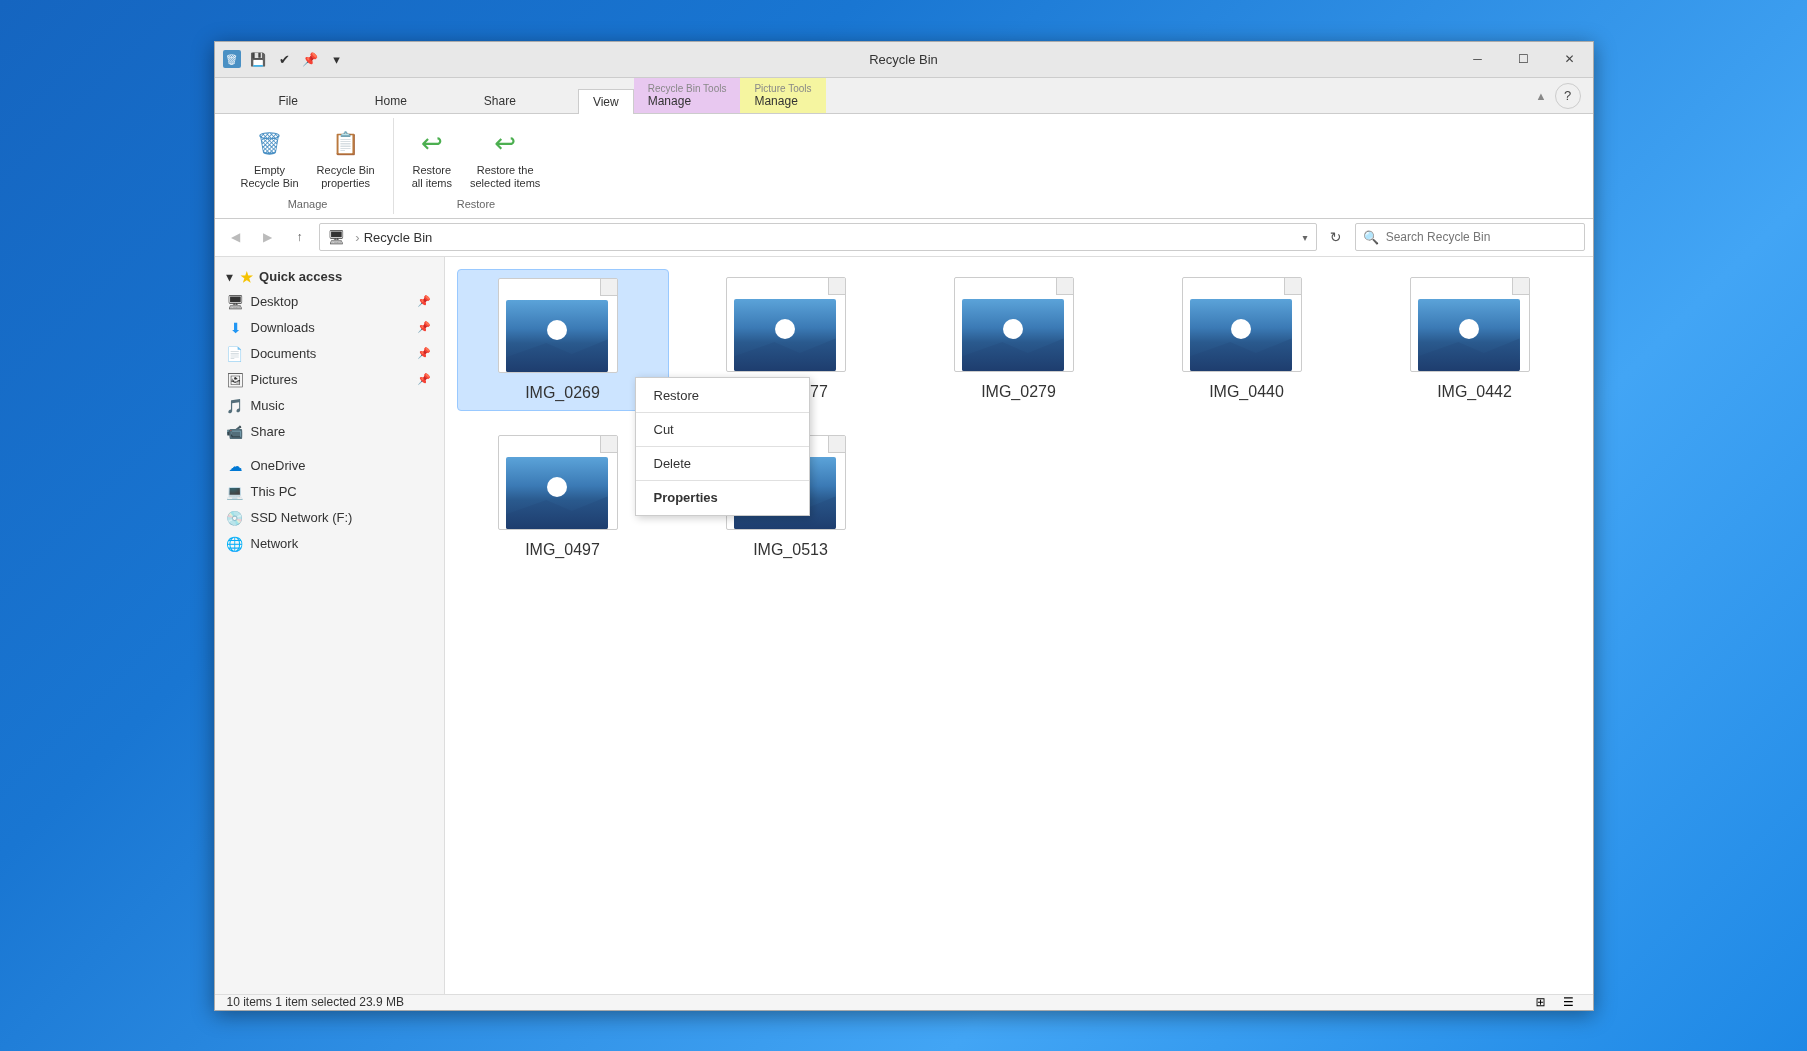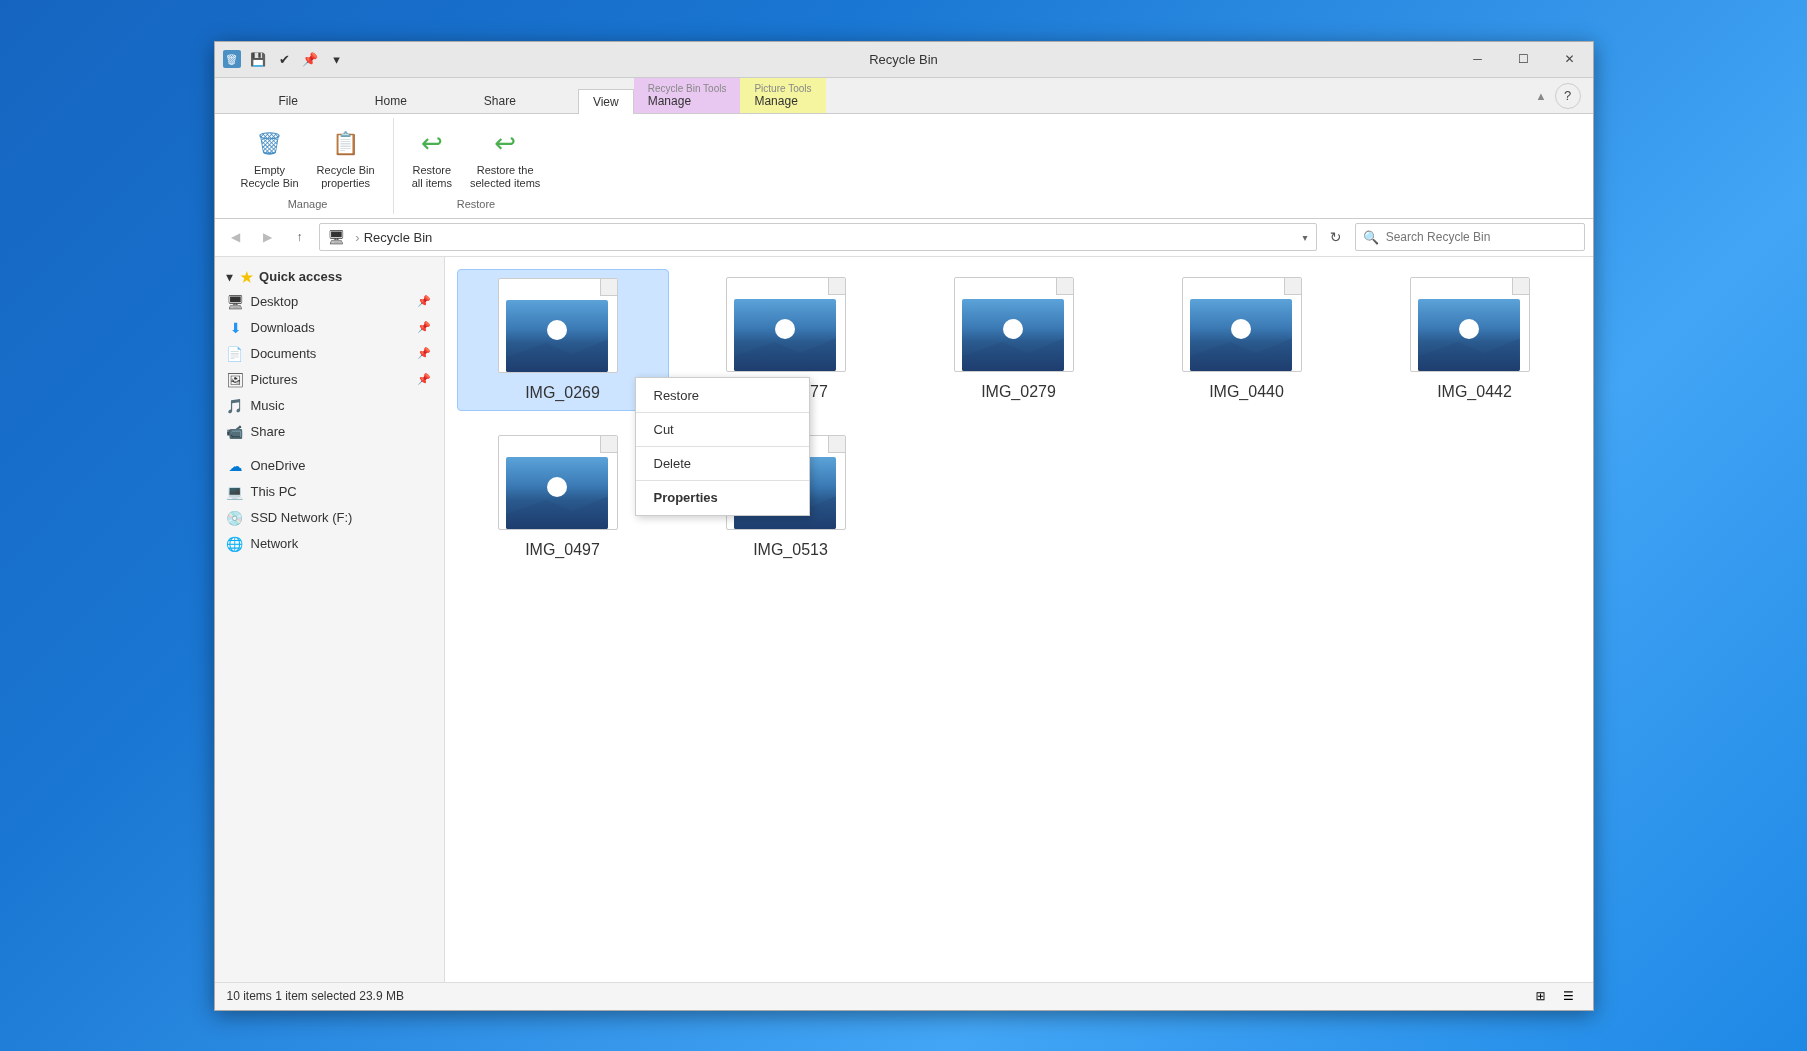--- a/index.html
+++ b/index.html
@@ -324,21 +324,21 @@
       background: linear-gradient(180deg, #2a5a8e 0%, #1e3d6e 100%);
       clip-path: polygon(0 60%, 40% 20%, 65% 50%, 100% 10%, 100% 100%, 0 100%);
     }
     .file-name {
       font-size: 16px;
       color: #333;
       text-align: center;
     }
     
     .status-bar {
-      height: 28px;
+      height: 16px;
       background: #f5f5f5;
       border-top: 1px solid #ddd;
       display: flex;
       align-items: center;
       padding: 0 12px;
       justify-content: space-between;
     }
     .status-text {
       font-size: 12px;
       color: #333;

